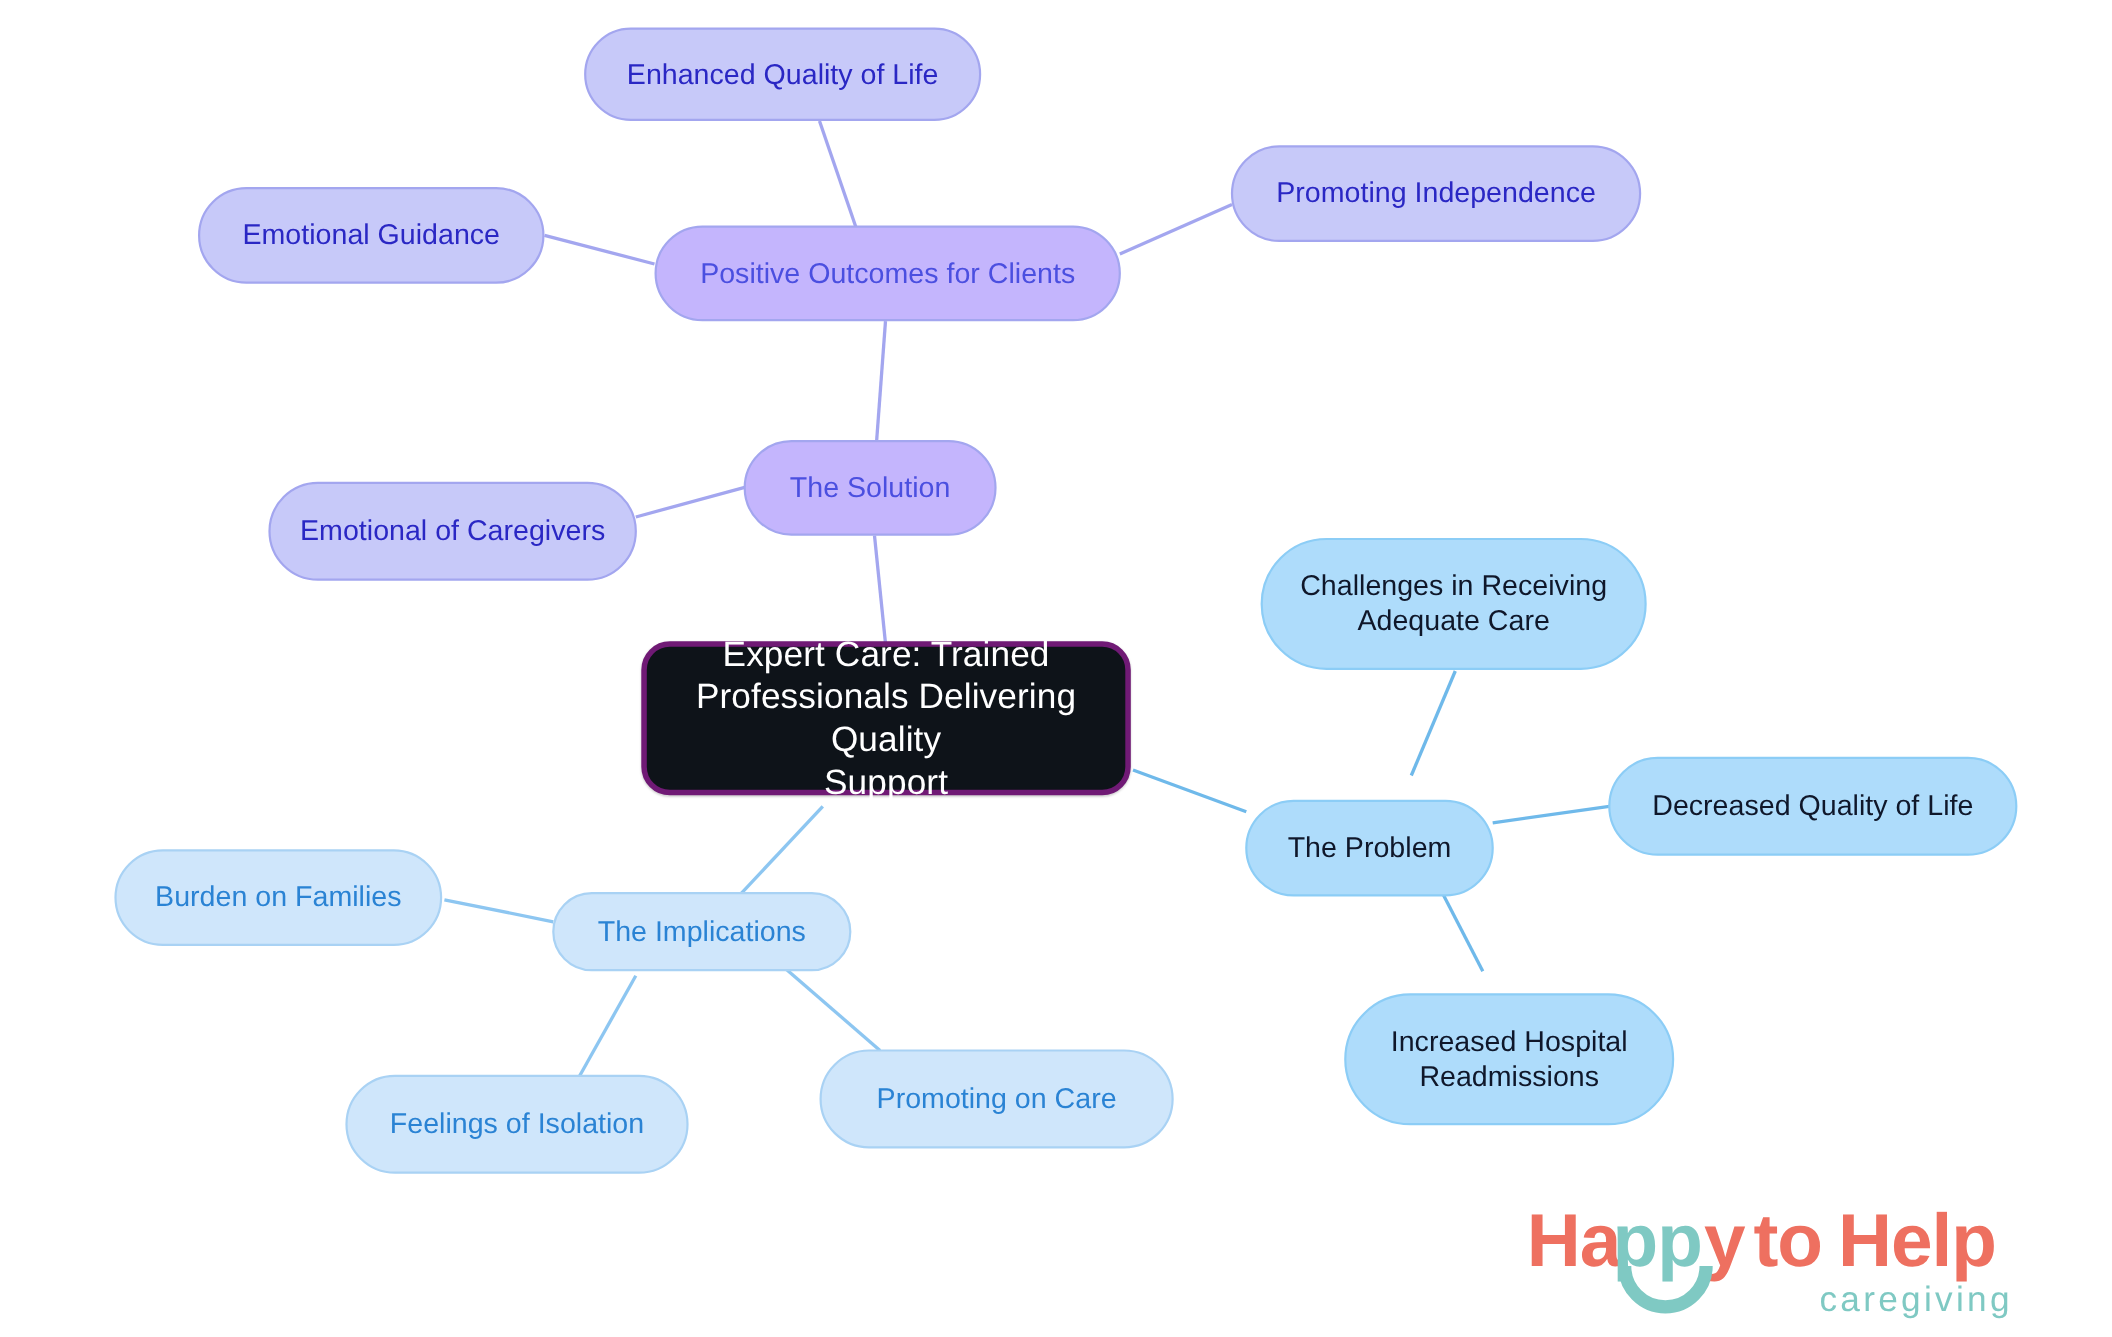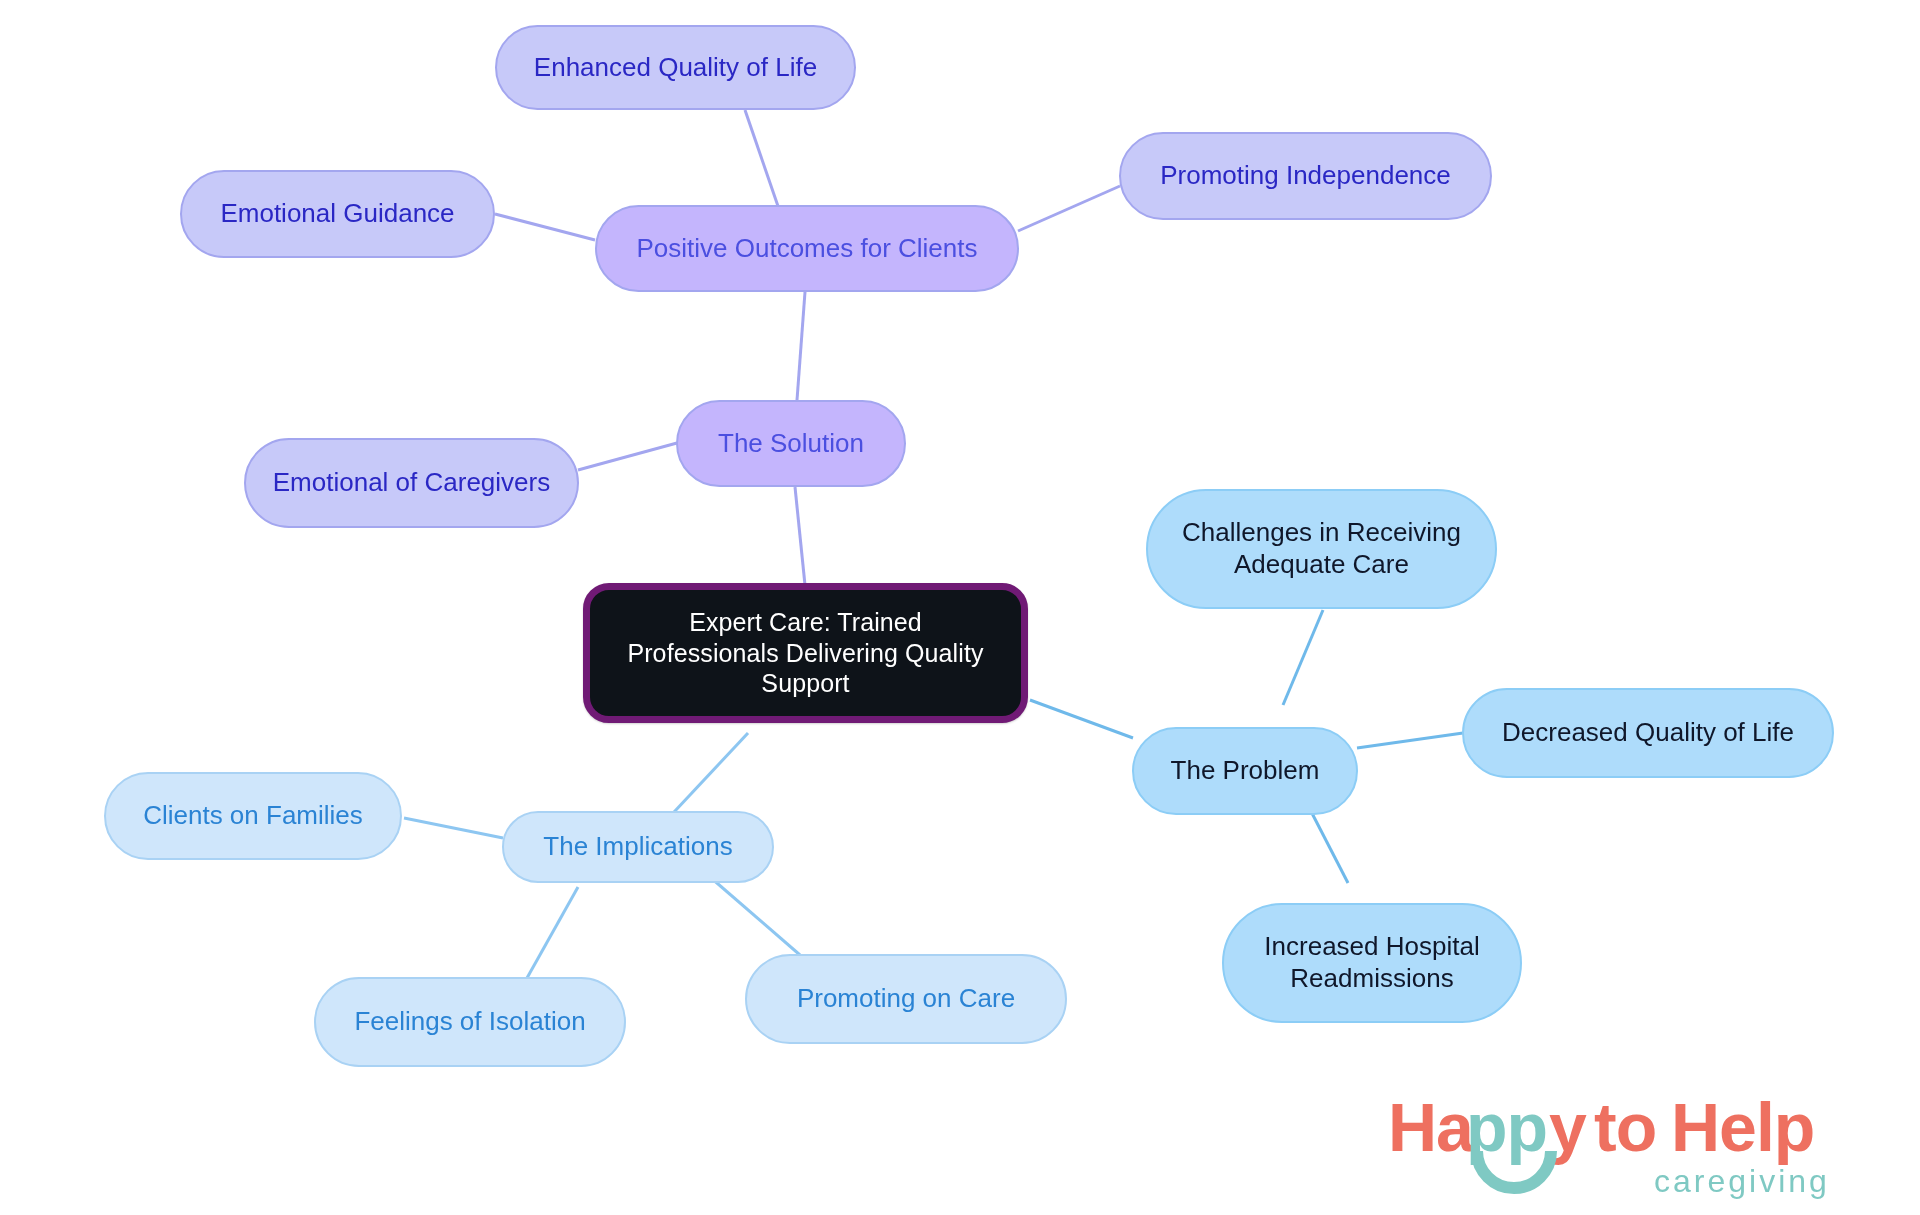--- a/index.html
+++ b/index.html
@@ -37,22 +37,22 @@
     text-align: center;
     border-radius: 999px;
     line-height: 1.22;
     white-space: pre-line;
     padding: 0 16px;
   }
   .node.root {
     border-radius: 26px;
     background: #0e1319;
     color: #ffffff;
-    border: 7px solid #701a75;
-    font-size: 25px;
+    border: 5px solid #701a75;
+    font-size: 32px;
     letter-spacing: .1px;
     box-shadow: 0 1px 2px rgba(0,0,0,.18);
   }
   .node.purple {
     background: #c7c9f9;
     border: 2px solid #a3a6ef;
     color: #2a27c4;
     font-size: 26px;
   }
   .node.purple-branch {
@@ -123,39 +123,39 @@
   <div class="node root" style="left:583px; top:583px; width:445px; height:140px;">Expert Care: Trained
 Professionals Delivering Quality
 Support</div>
 
   <div class="node purple-branch" style="left:676px; top:400px; width:230px; height:87px;">The Solution</div>
 
   <div class="node purple" style="left:244px; top:438px; width:335px; height:90px;">Emotional of Caregivers</div>
 
   <div class="node purple-branch" style="left:595px; top:205px; width:424px; height:87px;">Positive Outcomes for Clients</div>
 
-  <div class="node purple" style="left:495px; top:25px; width:361px; height:85px;text-align:right;">Enhanced Quality of Life</div>
+  <div class="node purple" style="left:531px; top:25px; width:361px; height:85px;text-align:right;">Enhanced Quality of Life</div>
 
   <div class="node purple" style="left:180px; top:170px; width:315px; height:88px;">Emotional Guidance</div>
 
   <div class="node purple" style="left:1119px; top:132px; width:373px; height:88px;">Promoting Independence</div>
 
   <div class="node blue" style="left:1132px; top:703px; width:226px; height:88px;margin-top:24px;">The Problem</div>
 
   <div class="node blue" style="left:1146px; top:489px; width:351px; height:120px;">Challenges in Receiving
 Adequate Care</div>
 
   <div class="node blue" style="left:1462px; top:688px; width:372px; height:90px;">Decreased Quality of Life</div>
 
   <div class="node blue" style="left:1222px; top:884px; width:300px; height:120px;margin-top:19px;">Increased Hospital
 Readmissions</div>
 
   <div class="node blue-pale" style="left:502px; top:811px; width:272px; height:72px;">The Implications</div>
 
-  <div class="node blue-pale" style="left:104px; top:772px; width:298px; height:88px;">Clients on Families</div>
+  <div class="node blue-pale" style="left:104px; top:772px; width:298px; height:88px;">Burden on Families</div>
 
   <div class="node blue-pale" style="left:314px; top:977px; width:312px; height:90px;">Feelings of Isolation</div>
 
   <div class="node blue-pale" style="left:745px; top:954px; width:322px; height:90px;">Promoting on Care</div>
 
   <div id="logo">
     <svg width="500" height="112" viewBox="0 0 500 112">
 
       <text x="2" y="62" font-family="'Liberation Sans', sans-serif" font-size="68" font-weight="bold" fill="#ee7060" letter-spacing="-1">Ha</text>
 

